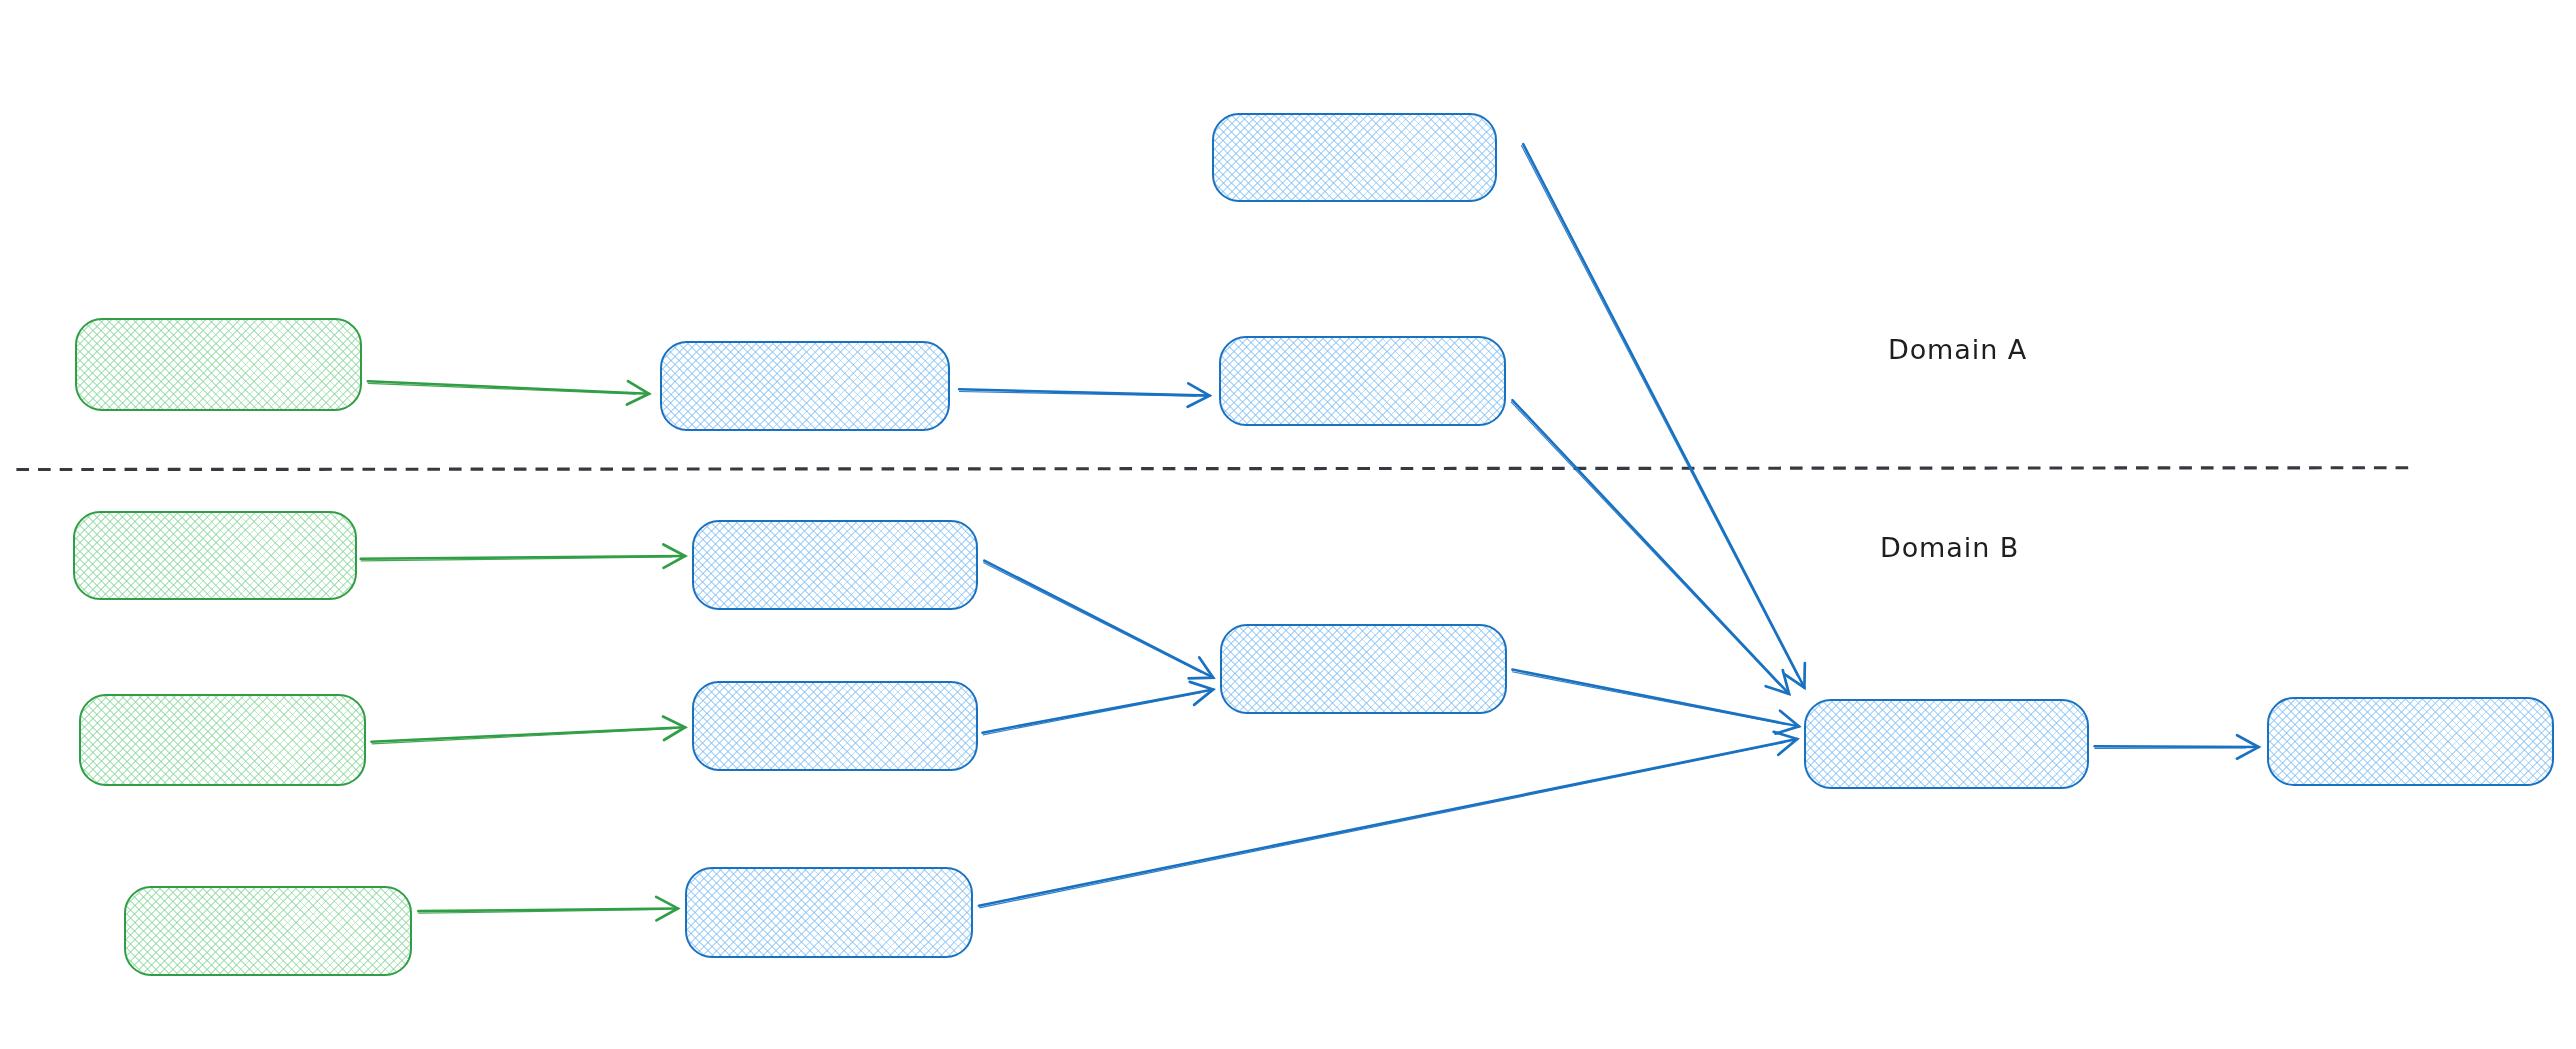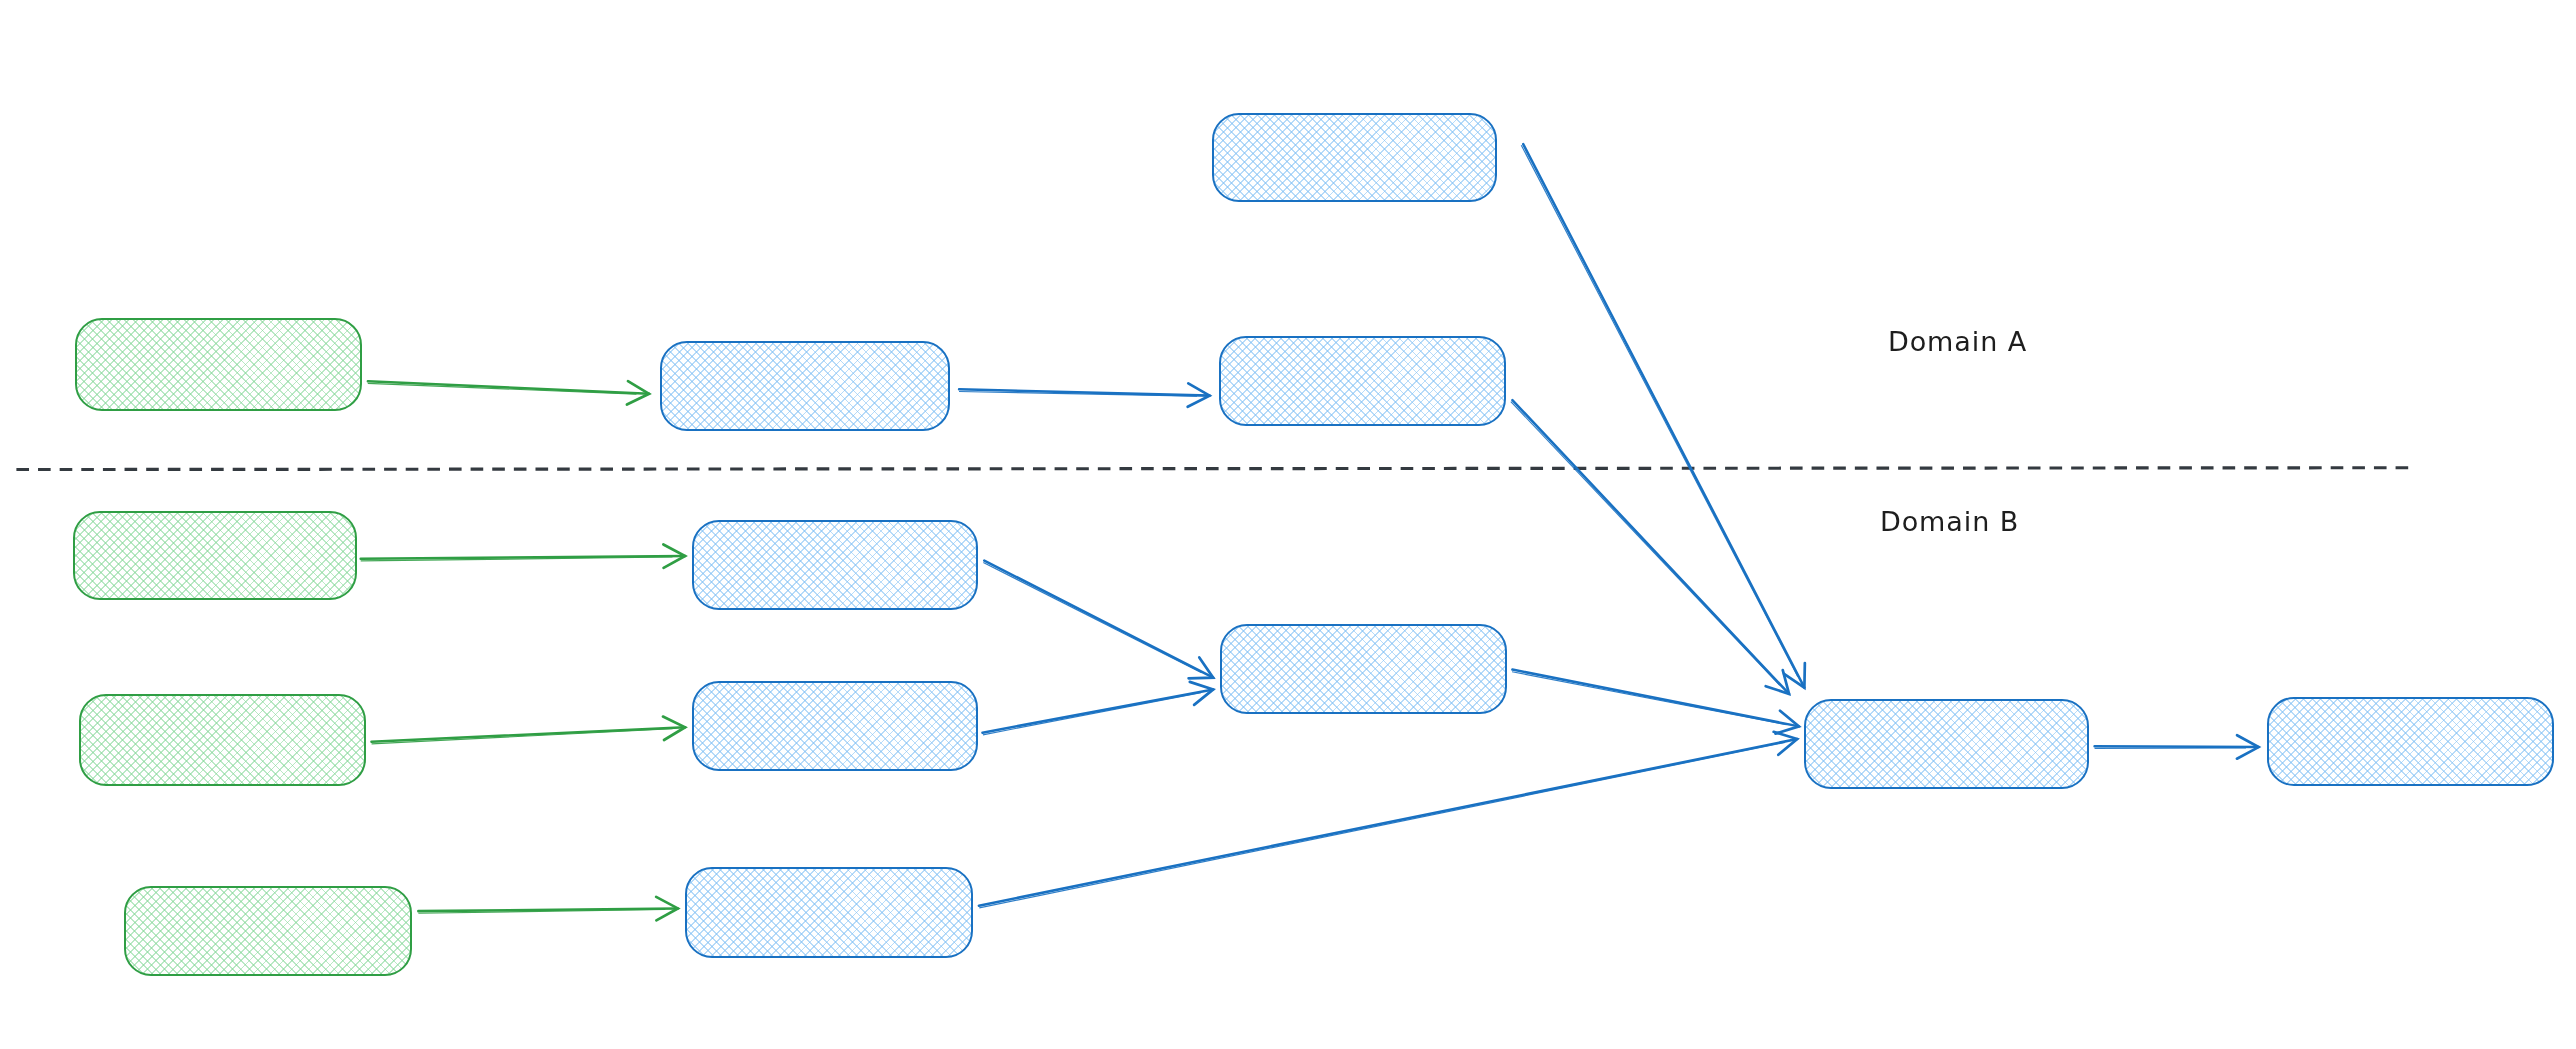--- a/index.html
+++ b/index.html
@@ -126,18 +126,18 @@
       <div class="node blue" style="left: 692px; top: 520px; width: 286px; height: 90px;"></div>
       <div class="node green" style="left: 79px; top: 694px; width: 287px; height: 92px;"></div>
       <div class="node blue" style="left: 692px; top: 681px; width: 286px; height: 90px;"></div>
       <div class="node blue" style="left: 1220px; top: 624px; width: 287px; height: 90px;"></div>
       <div class="node green" style="left: 124px; top: 886px; width: 288px; height: 90px;"></div>
       <div class="node blue" style="left: 685px; top: 867px; width: 288px; height: 91px;"></div>
       <div class="node blue" style="left: 1804px; top: 699px; width: 285px; height: 90px;"></div>
       <div class="node blue" style="left: 2267px; top: 697px; width: 287px; height: 89px;"></div>
     </div>
 
-  <div class="domain-label" id="label-domain-a" style="left: 1888px; top: 326px;">Domain A</div>
+  <div class="domain-label" id="label-domain-a" style="left: 1888px; top: 334px;">Domain A</div>
 
-  <div class="domain-label" id="label-domain-b" style="left: 1880px; top: 506px;">Domain B</div>
+  <div class="domain-label" id="label-domain-b" style="left: 1880px; top: 532px;">Domain B</div>
 
 </div>
 
 
 </body></html>

